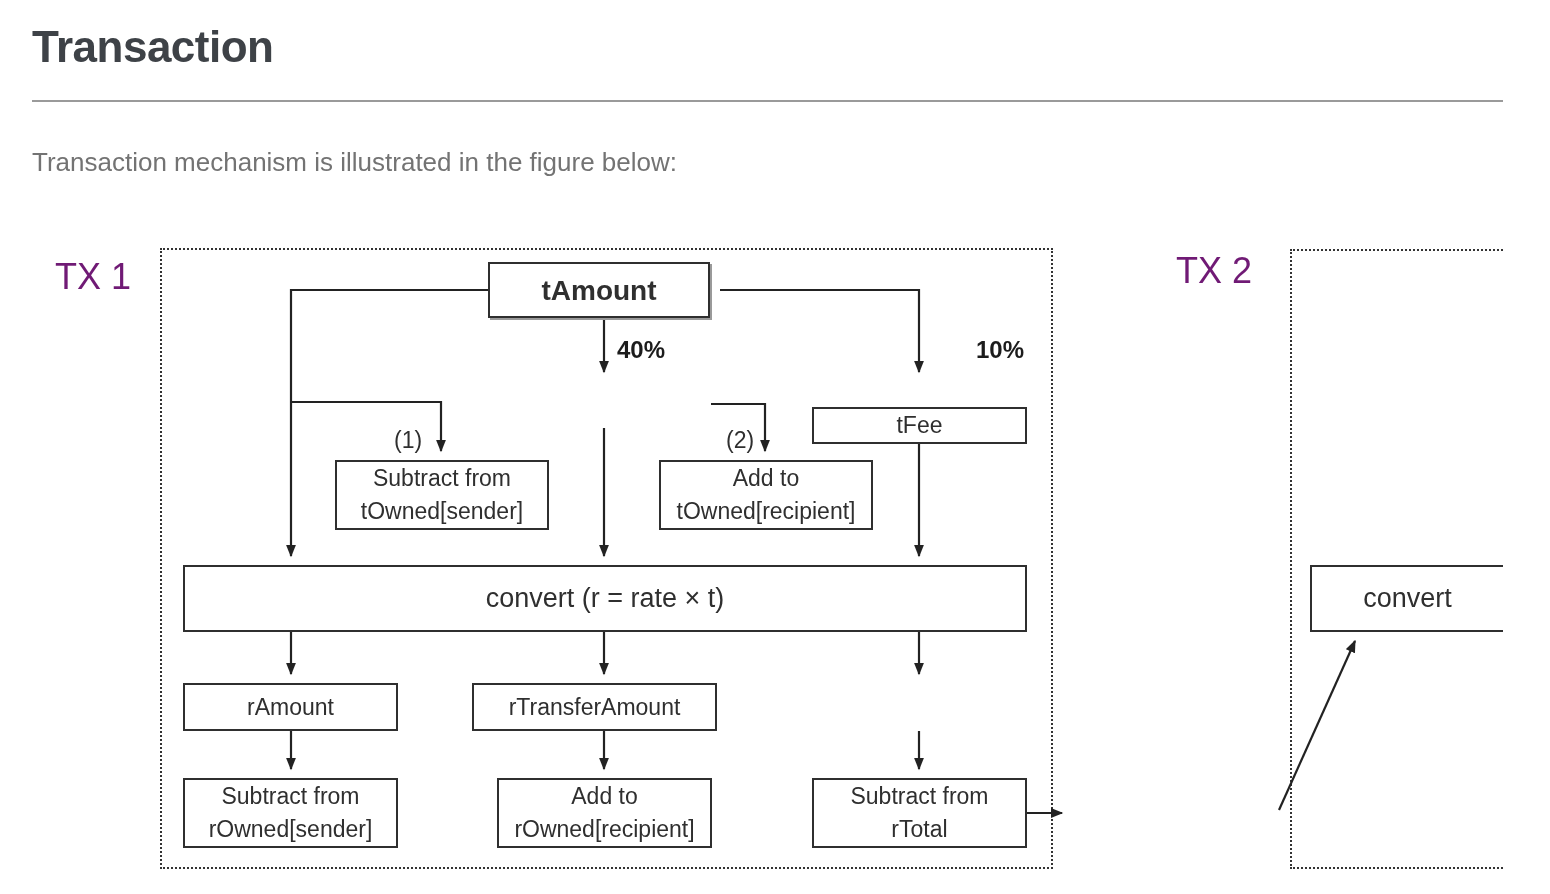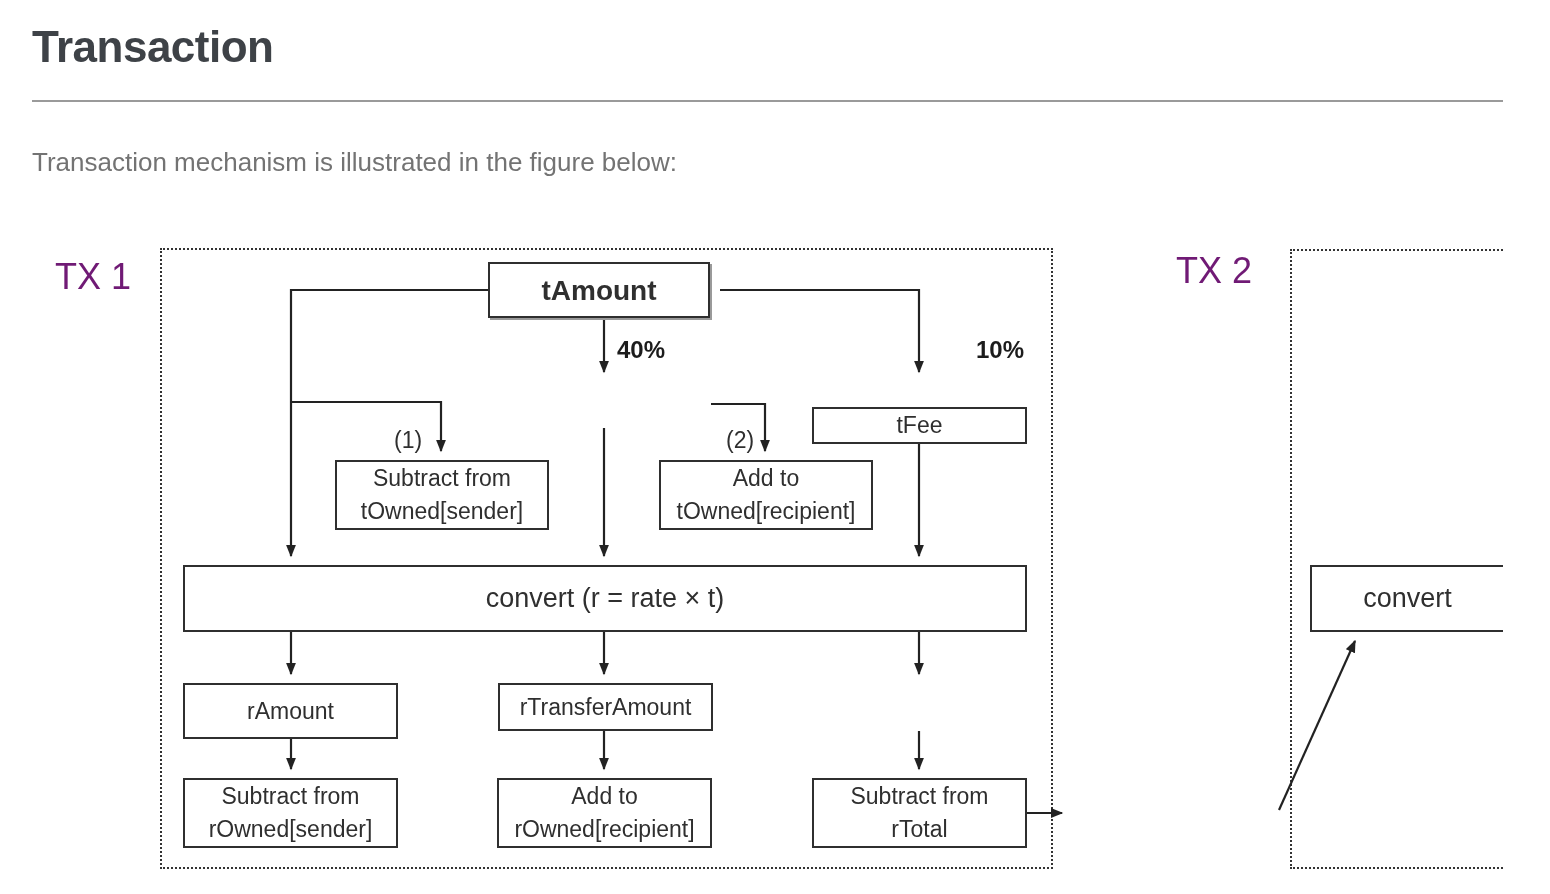--- a/index.html
+++ b/index.html
@@ -102,22 +102,22 @@
     <div class="abs step-label" style="left:394px;top:427px;">(1)</div>
     <div class="abs step-label" style="left:726px;top:427px;">(2)</div>
 
     <div class="abs box" id="node-tamount" style="left:488px;top:262px;width:222px;height:56px;font-weight:bold;">tAmount</div>
     <div class="abs box" style="left:812px;top:381px;width:215px;height:37px;margin-top:26px;">tFee</div>
     <div class="abs box" style="left:335px;top:460px;width:214px;height:70px;">Subtract from
 tOwned[sender]</div>
     <div class="abs box" style="left:659px;top:460px;width:214px;height:70px;">Add to
 tOwned[recipient]</div>
     <div class="abs box" id="node-convert-tx1" style="left:183px;top:565px;width:844px;height:67px;">convert (r = rate × t)</div>
-    <div class="abs box" style="left:183px;top:683px;width:215px;height:56px;">rAmount</div>
-    <div class="abs box" style="left:498px;top:683px;width:215px;height:48px;">rTransferAmount</div>
+    <div class="abs box" style="left:183px;top:683px;width:215px;height:48px;">rAmount</div>
+    <div class="abs box" style="left:472px;top:683px;width:245px;height:48px;">rTransferAmount</div>
     <div class="abs box" style="left:183px;top:778px;width:215px;height:70px;">Subtract from
 rOwned[sender]</div>
     <div class="abs box" style="left:497px;top:778px;width:215px;height:70px;">Add to
 rOwned[recipient]</div>
     <div class="abs box" style="left:812px;top:778px;width:215px;height:70px;">Subtract from
 rTotal</div>
 
     <div class="abs box" id="node-convert-tx2" style="left:1310px;top:565px;width:193px;height:67px;">convert</div>
 
   </div>

